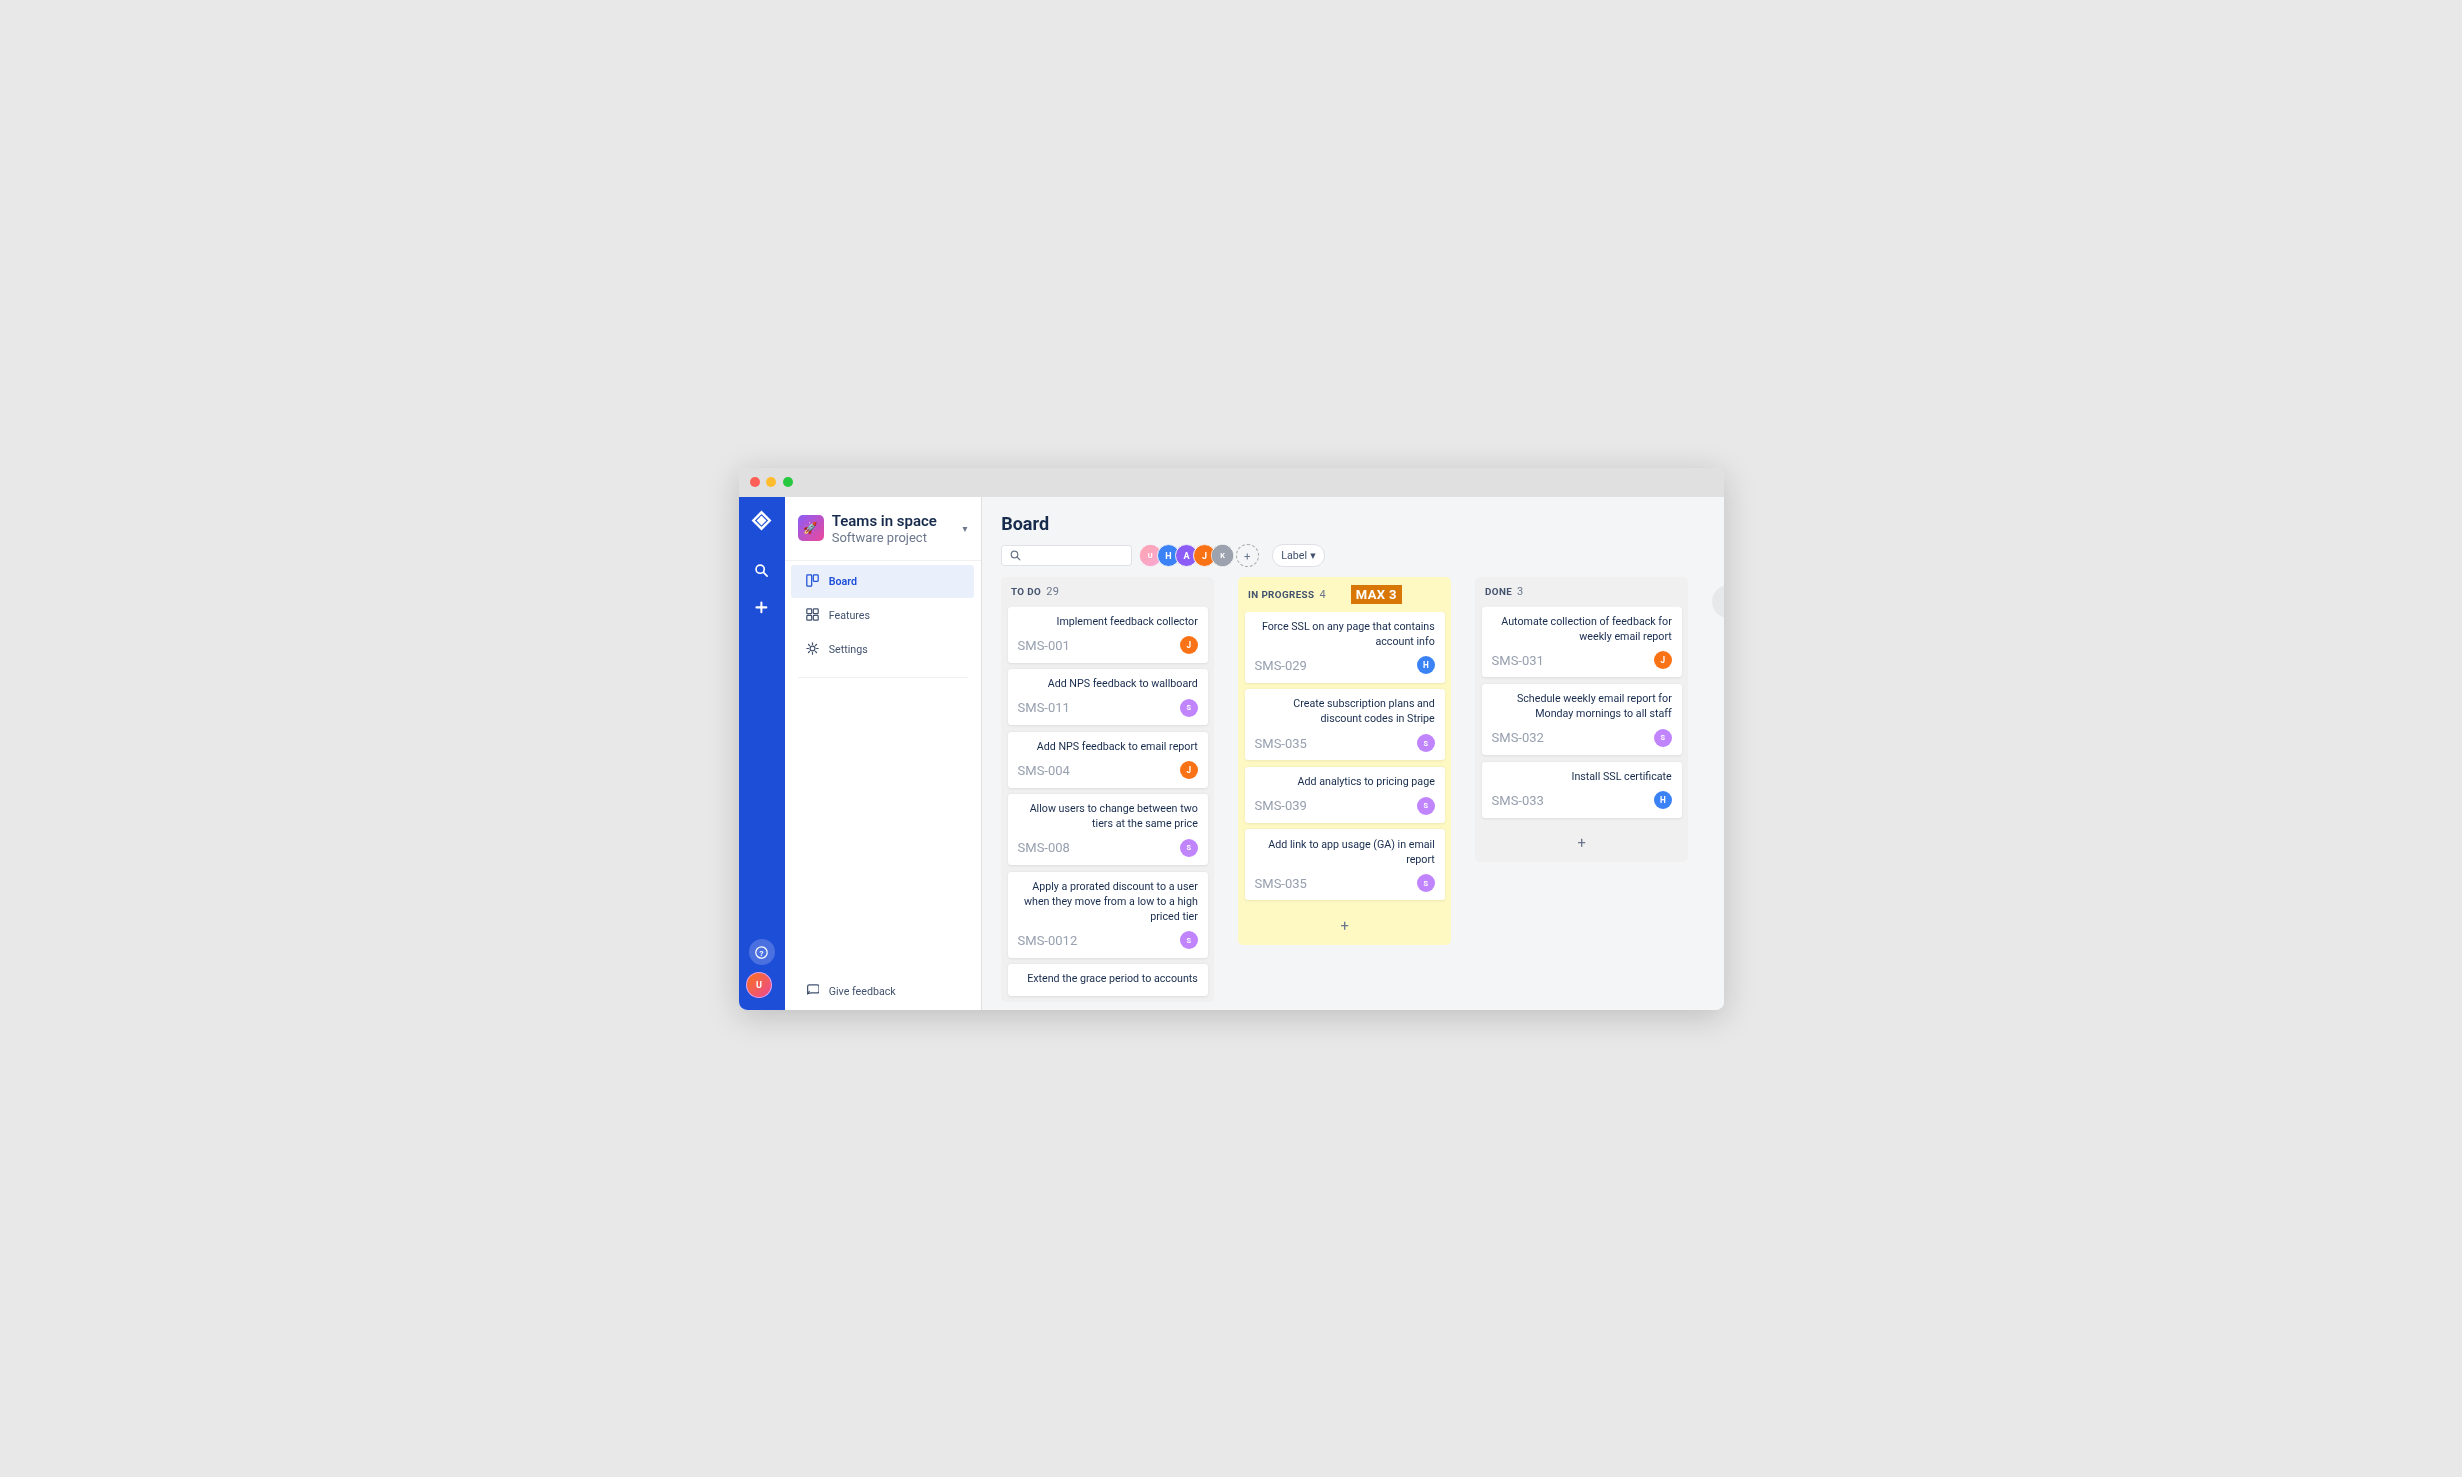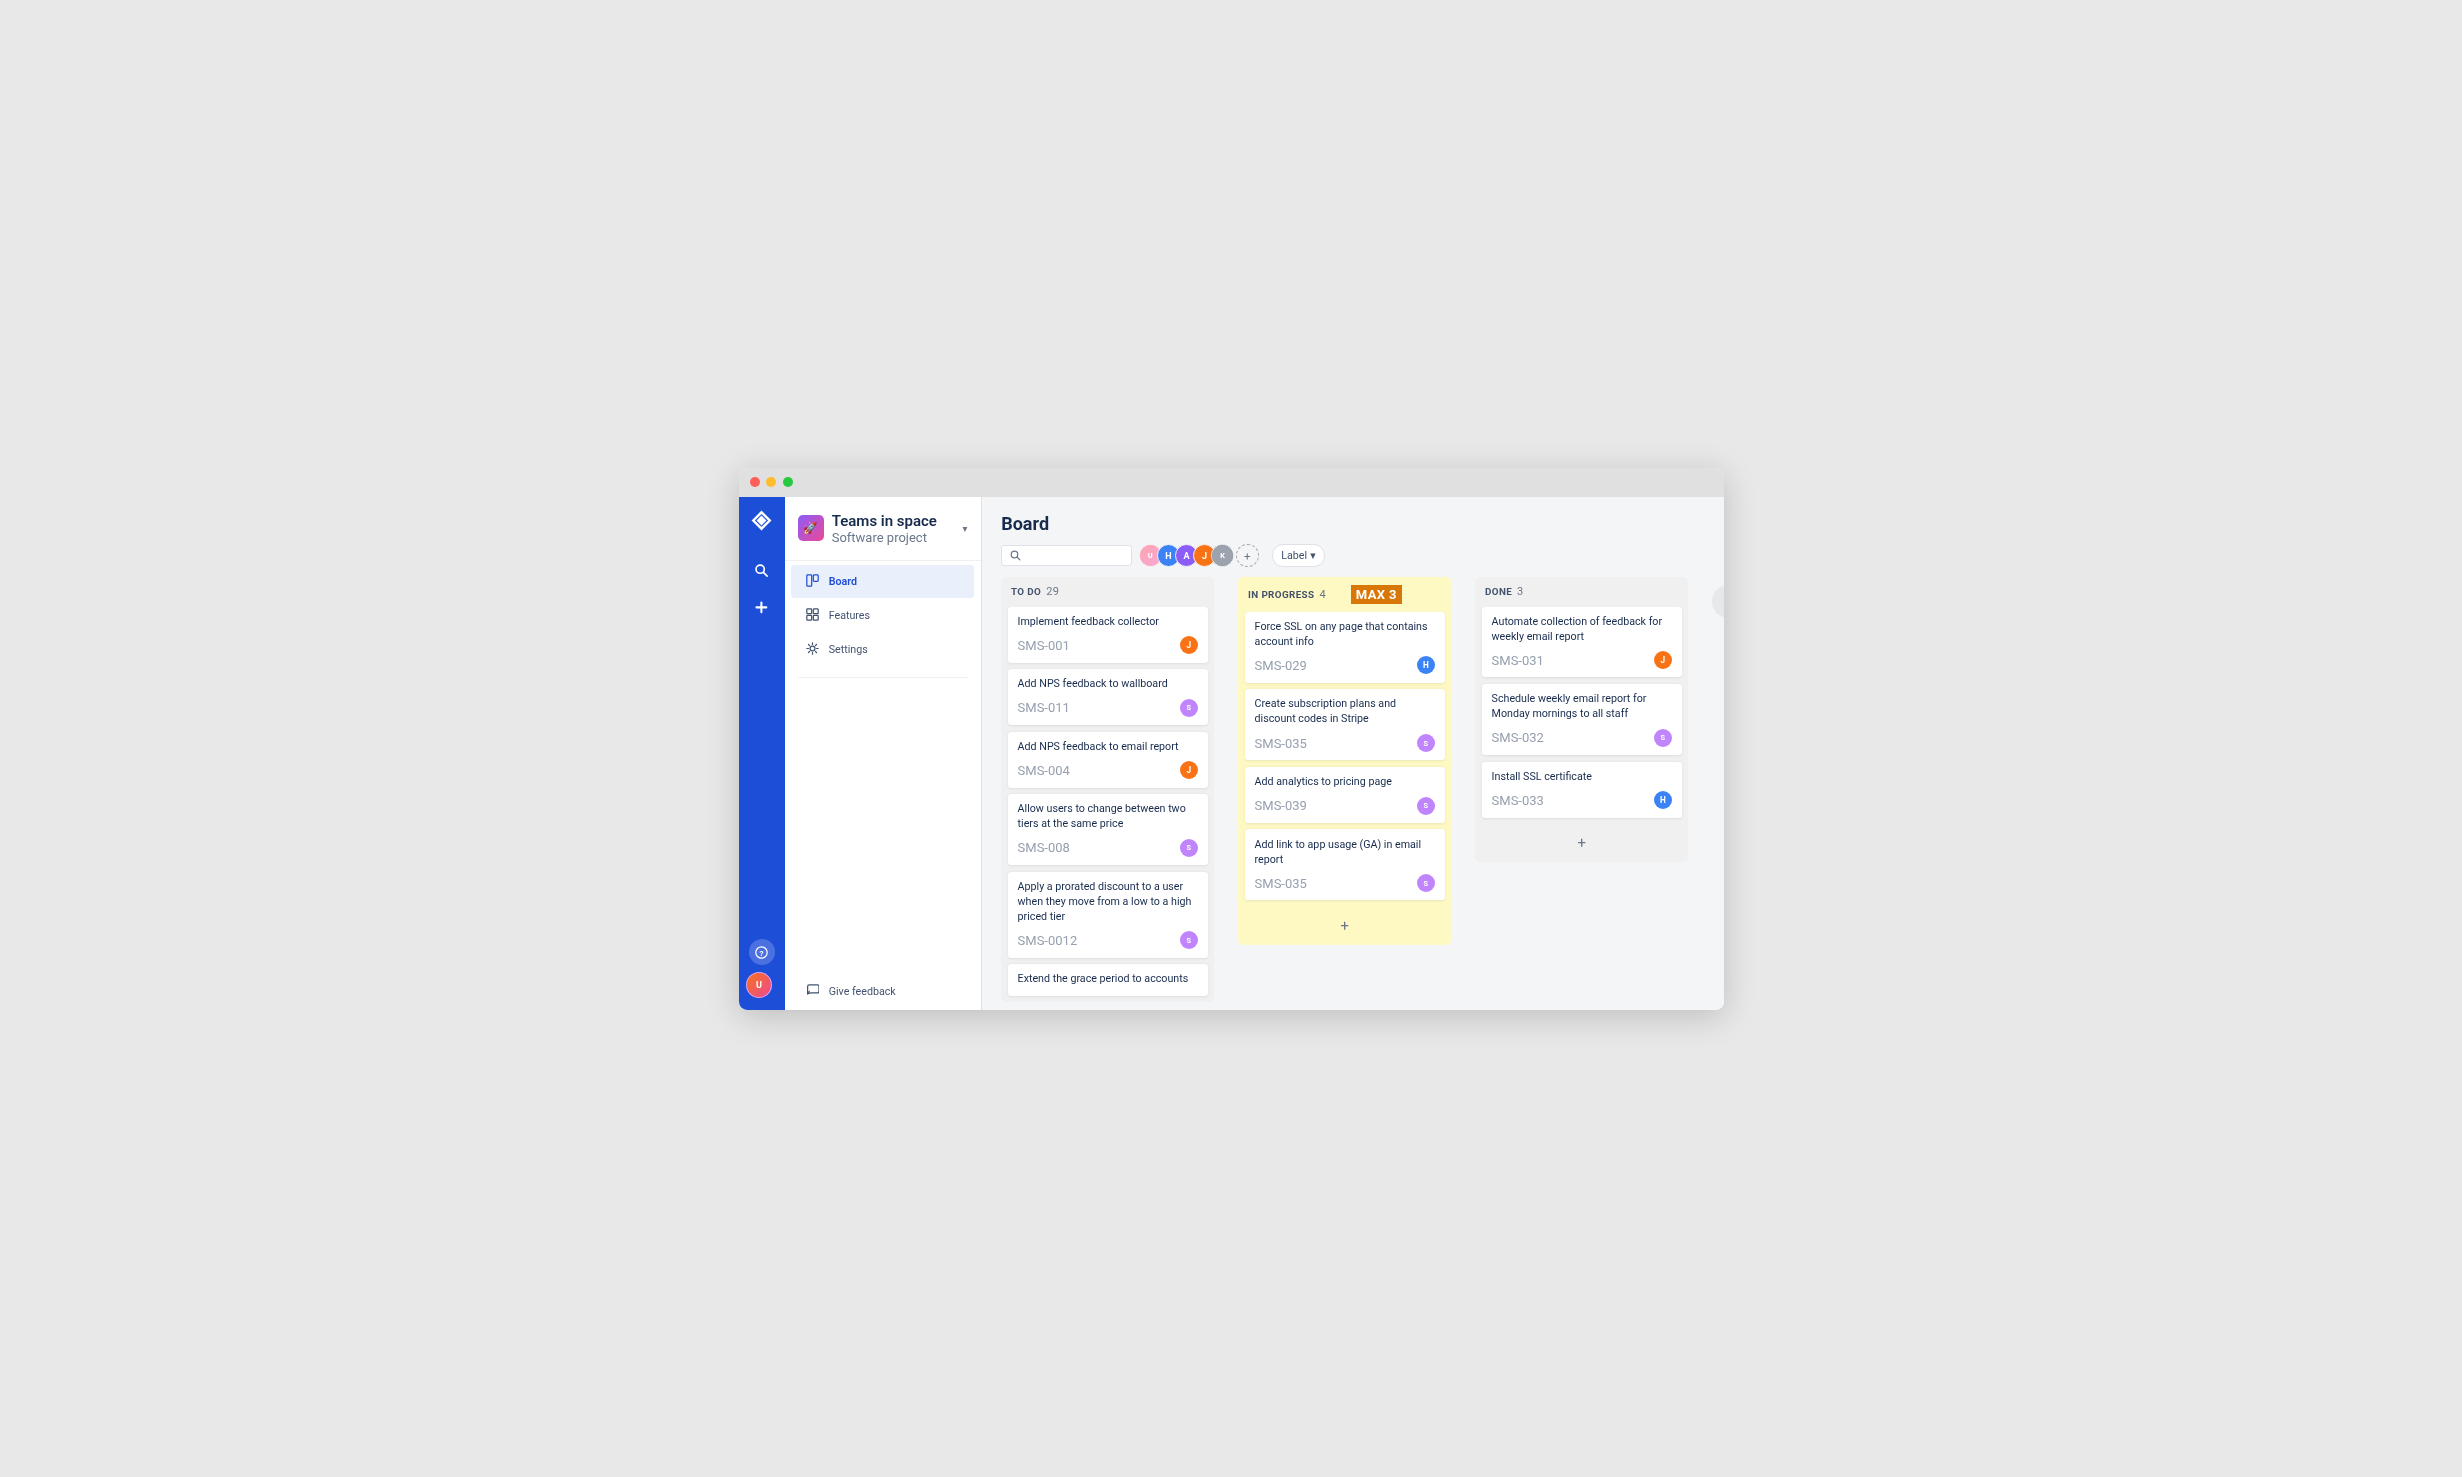--- a/index.html
+++ b/index.html
@@ -272,20 +272,21 @@
     }
     .card {
       background: white;
       border-radius: 3.3px;
       padding: 8.2px 9.8px;
       box-shadow: 0 0.8px 2.5px rgba(0,0,0,0.08);
       display: flex;
       flex-direction: column;
       gap: 6.6px;
       cursor: pointer;
+      text-align: right;
     }
     .card-title {
       font-size: 10.7px;
       color: #172b4d;
       line-height: 1.4;
     }
     .card-footer {
       display: flex;
       align-items: center;
       justify-content: space-between;

